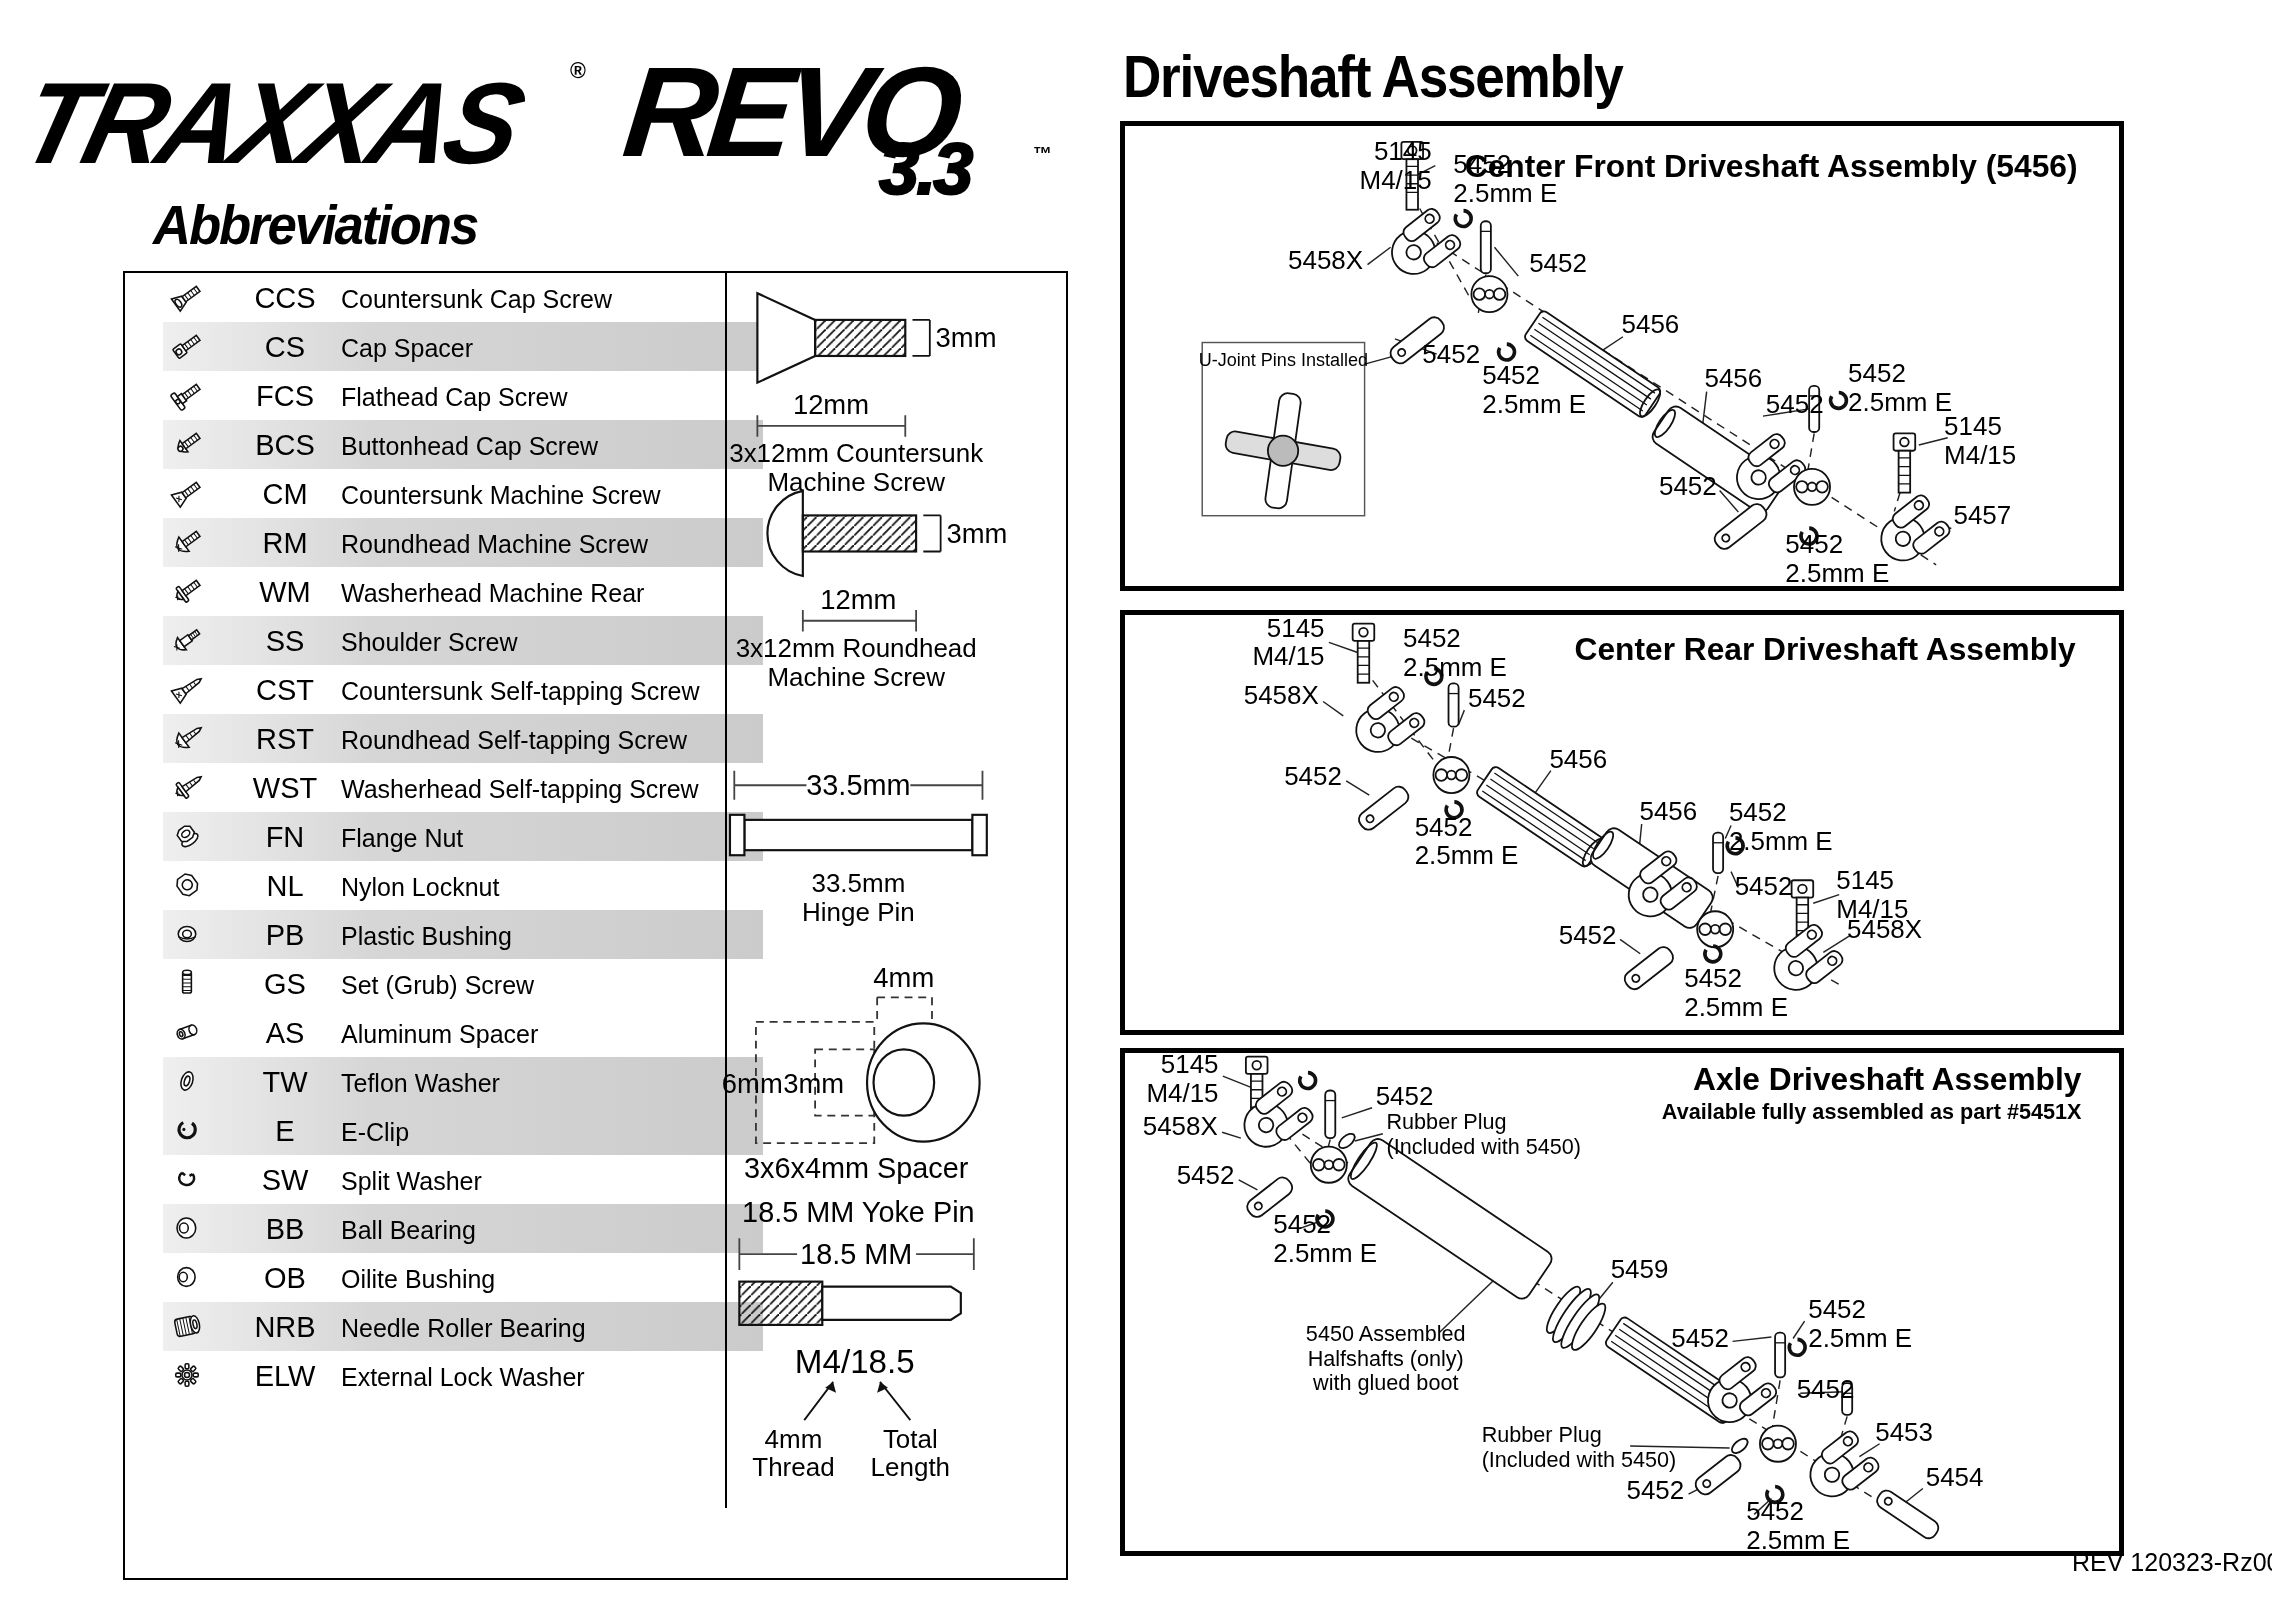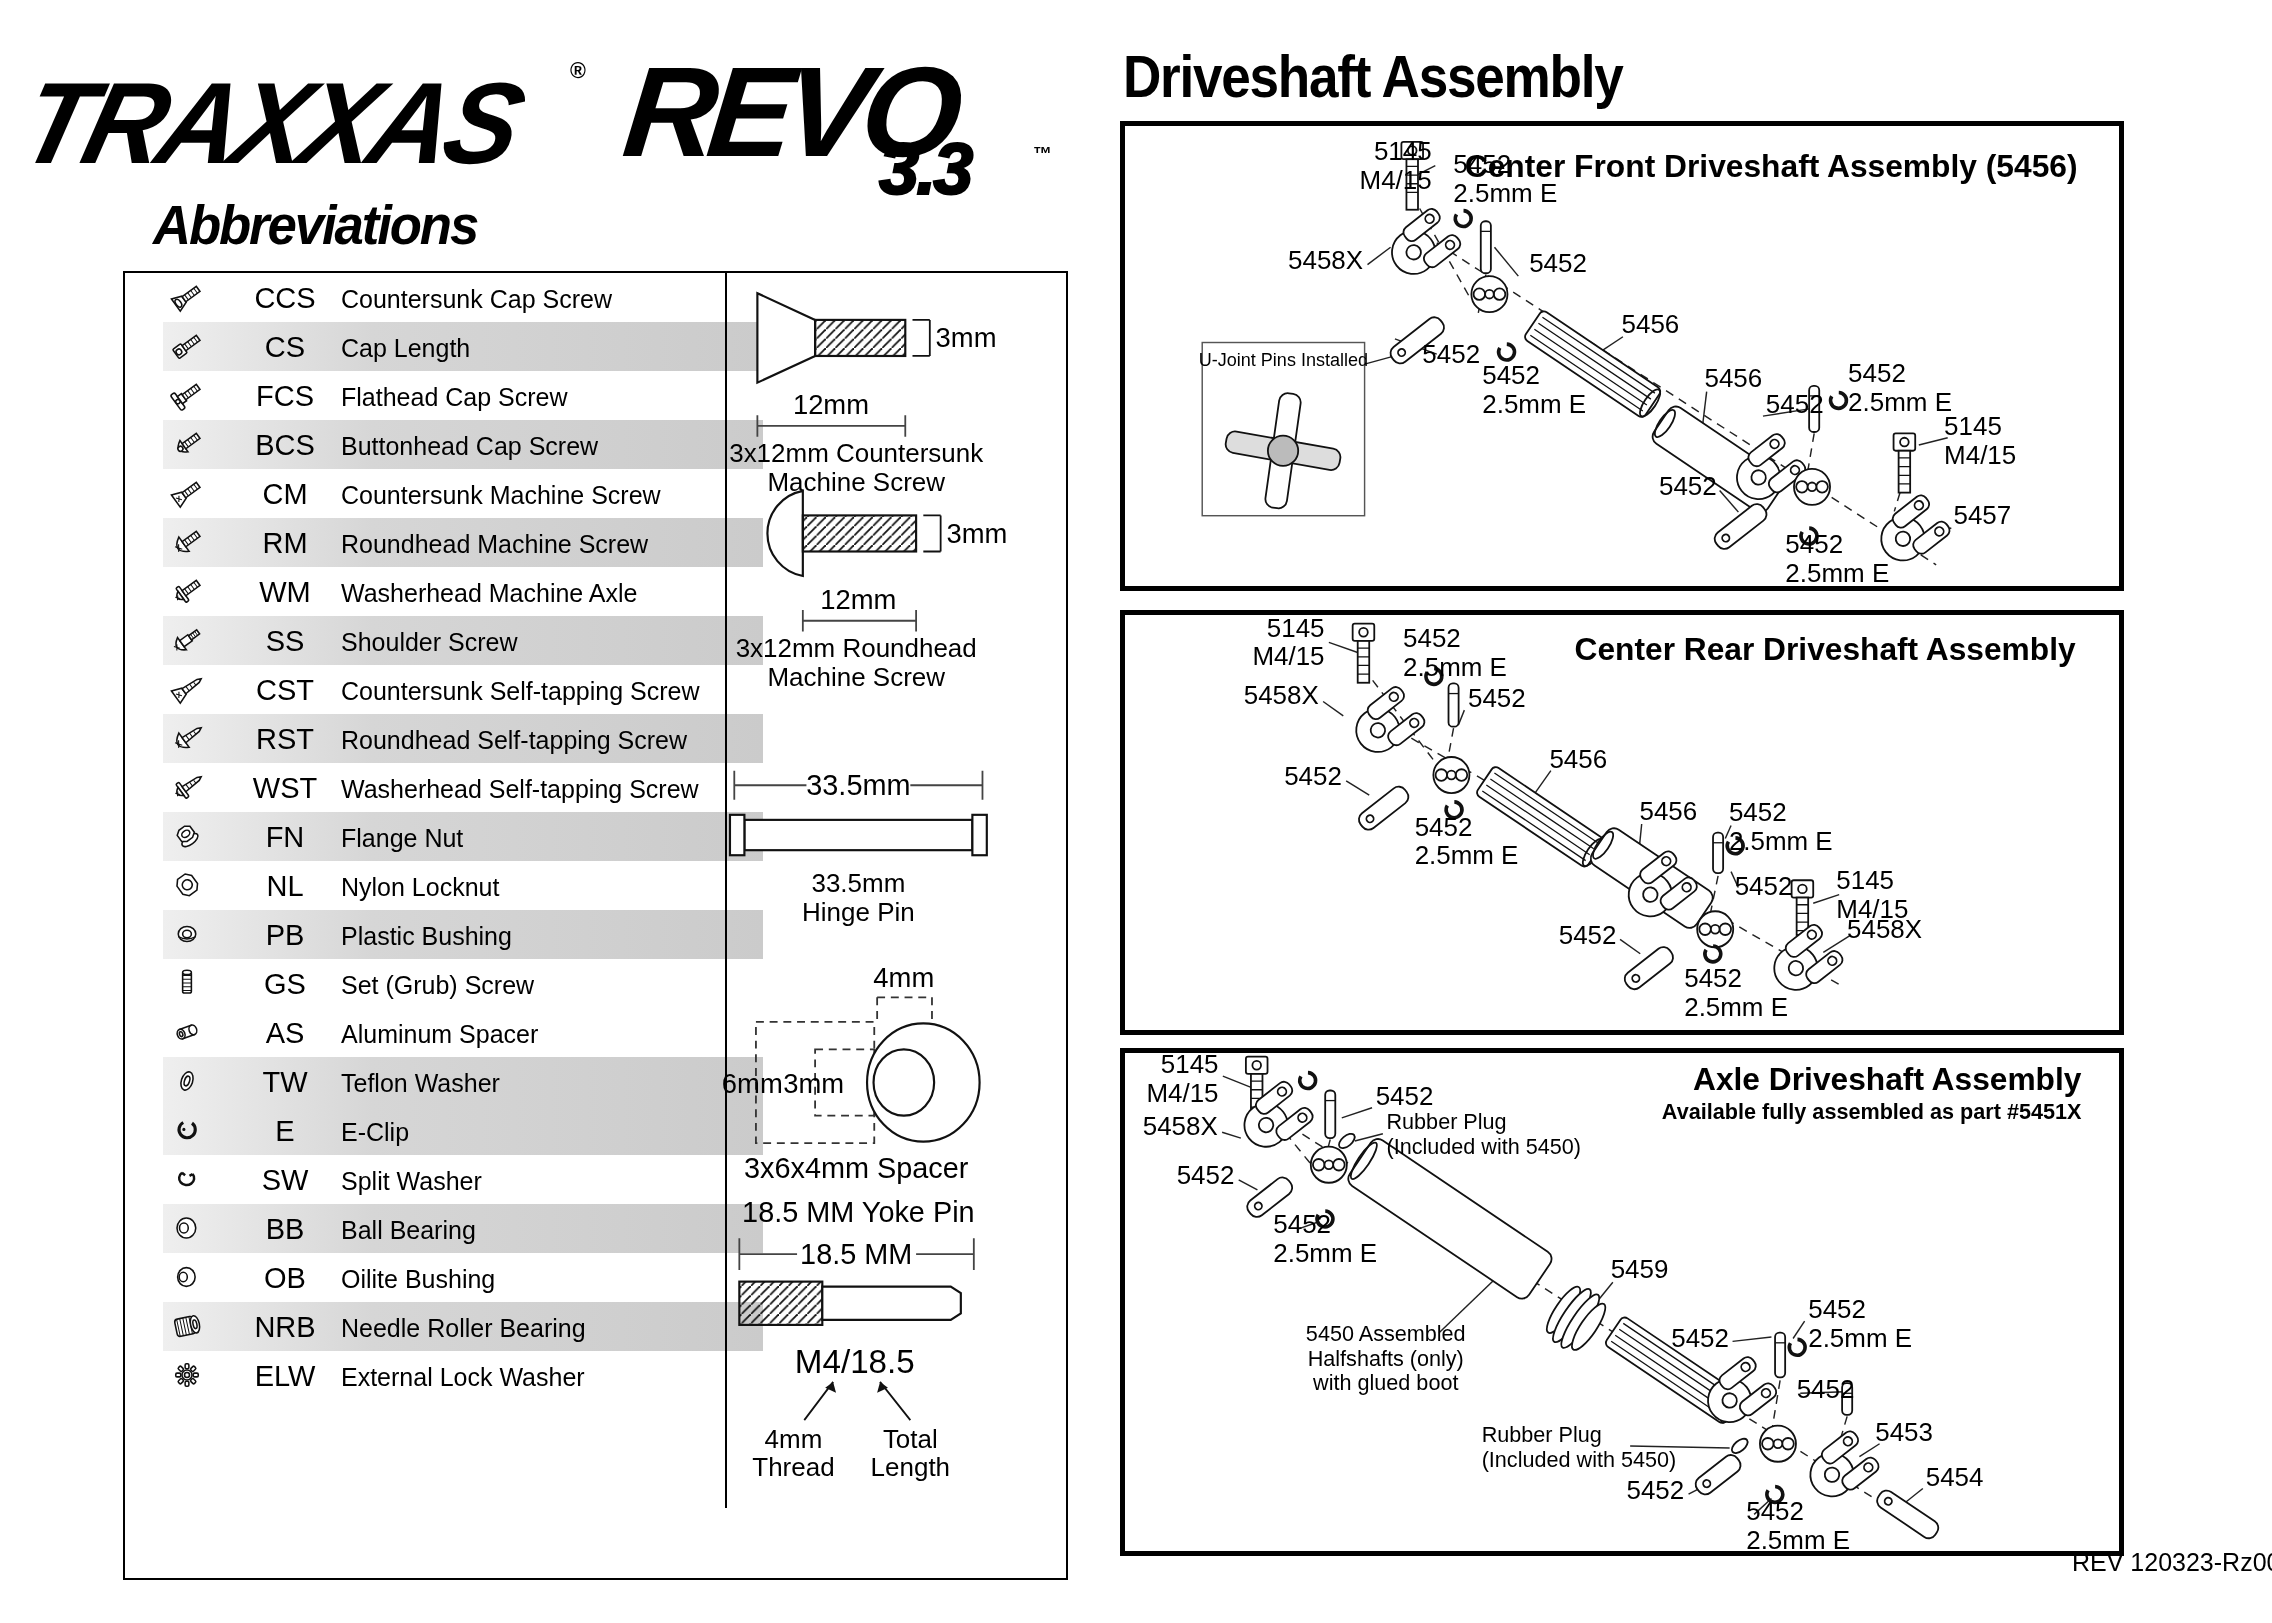--- a/index.html
+++ b/index.html
@@ -68,21 +68,21 @@
         <div class="abbr-row alt">
           <span class="abbr-icon"><svg viewBox="0 0 64 64" width="40" height="40">
               <g transform="rotate(-36 32 32)">
                 <rect x="10" y="23" width="16" height="18" rx="2" fill="#fff" stroke="#111" stroke-width="2.5"></rect>
                 <circle cx="16" cy="32" r="4.5" fill="#fff" stroke="#111" stroke-width="2.5"></circle>
                 <rect x="26" y="27" width="28" height="10" fill="#fff" stroke="#111" stroke-width="2.5"></rect>
                 <path d="M31,27 v10 M37,27 v10 M43,27 v10 M49,27 v10" stroke="#111" stroke-width="1.6"></path>
               </g>
             </svg></span>
           <span class="abbr-code">CS</span>
-          <span class="abbr-name">Cap Length</span>
+          <span class="abbr-name">Cap Spacer</span>
         </div>
         <div class="abbr-row">
           <span class="abbr-icon"><svg viewBox="0 0 64 64" width="40" height="40">
               <g transform="rotate(-36 32 32)">
                 <rect x="10" y="17" width="8" height="30" rx="3" fill="#fff" stroke="#111" stroke-width="2.5"></rect>
                 <rect x="18" y="25" width="8" height="14" fill="#fff" stroke="#111" stroke-width="2.5"></rect>
                 <circle cx="14" cy="32" r="3.5" fill="#fff" stroke="#111" stroke-width="2.5"></circle>
                 <rect x="26" y="27" width="28" height="10" fill="#fff" stroke="#111" stroke-width="2.5"></rect>
                 <path d="M31,27 v10 M37,27 v10 M43,27 v10 M49,27 v10" stroke="#111" stroke-width="1.6"></path>
               </g>
@@ -130,21 +130,21 @@
           <span class="abbr-icon"><svg viewBox="0 0 64 64" width="40" height="40">
               <g transform="rotate(-36 32 32)">
                 <rect x="20" y="18" width="6" height="28" rx="2" fill="#fff" stroke="#111" stroke-width="2.5"></rect>
                 <path d="M20,24 Q6,32 20,40 Z" fill="#fff" stroke="#111" stroke-width="2.5"></path>
                 <path d="M11,29 l5,6 M16,29 l-5,6" stroke="#111" stroke-width="1.6"></path>
                 <rect x="26" y="27" width="28" height="10" fill="#fff" stroke="#111" stroke-width="2.5"></rect>
                 <path d="M31,27 v10 M37,27 v10 M43,27 v10 M49,27 v10" stroke="#111" stroke-width="1.6"></path>
               </g>
             </svg></span>
           <span class="abbr-code">WM</span>
-          <span class="abbr-name">Washerhead Machine Axle</span>
+          <span class="abbr-name">Washerhead Machine Rear</span>
         </div>
         <div class="abbr-row alt">
           <span class="abbr-icon"><svg viewBox="0 0 64 64" width="40" height="40">
               <g transform="rotate(-36 32 32)">
                 <path d="M22,20 Q2,32 22,44 Z" fill="#fff" stroke="#111" stroke-width="2.5"></path>
                 <rect x="22" y="26" width="16" height="12" fill="#fff" stroke="#111" stroke-width="2.5"></rect>
                 <path d="M9,28 l6,8 M15,28 l-6,8" stroke="#111" stroke-width="1.6"></path>
                 <rect x="38" y="28" width="16" height="8" fill="#fff" stroke="#111" stroke-width="2.5"></rect>
                 <path d="M42,28 v8 M46,28 v8 M50,28 v8" stroke="#111" stroke-width="1.4"></path>
               </g>

